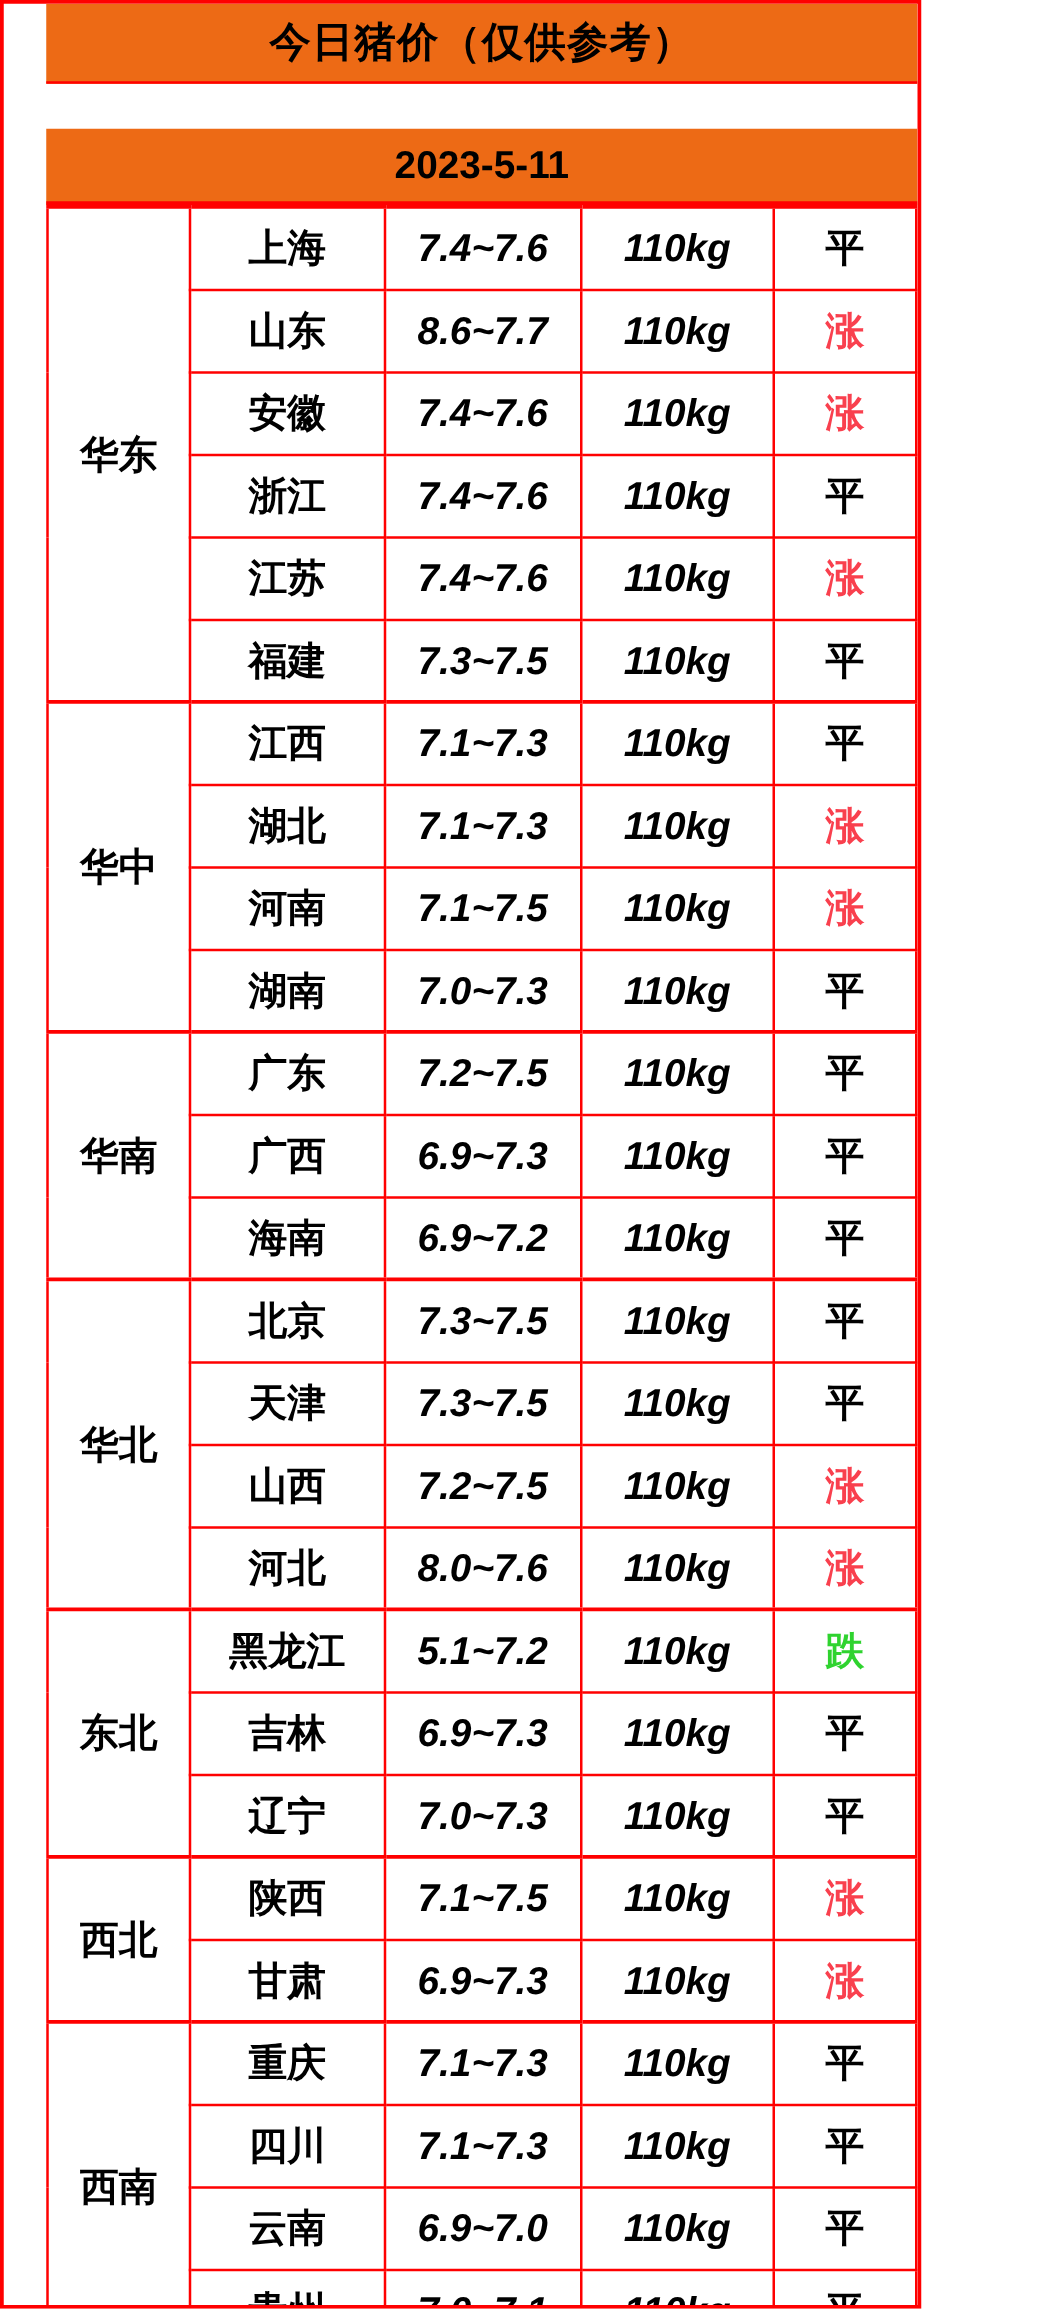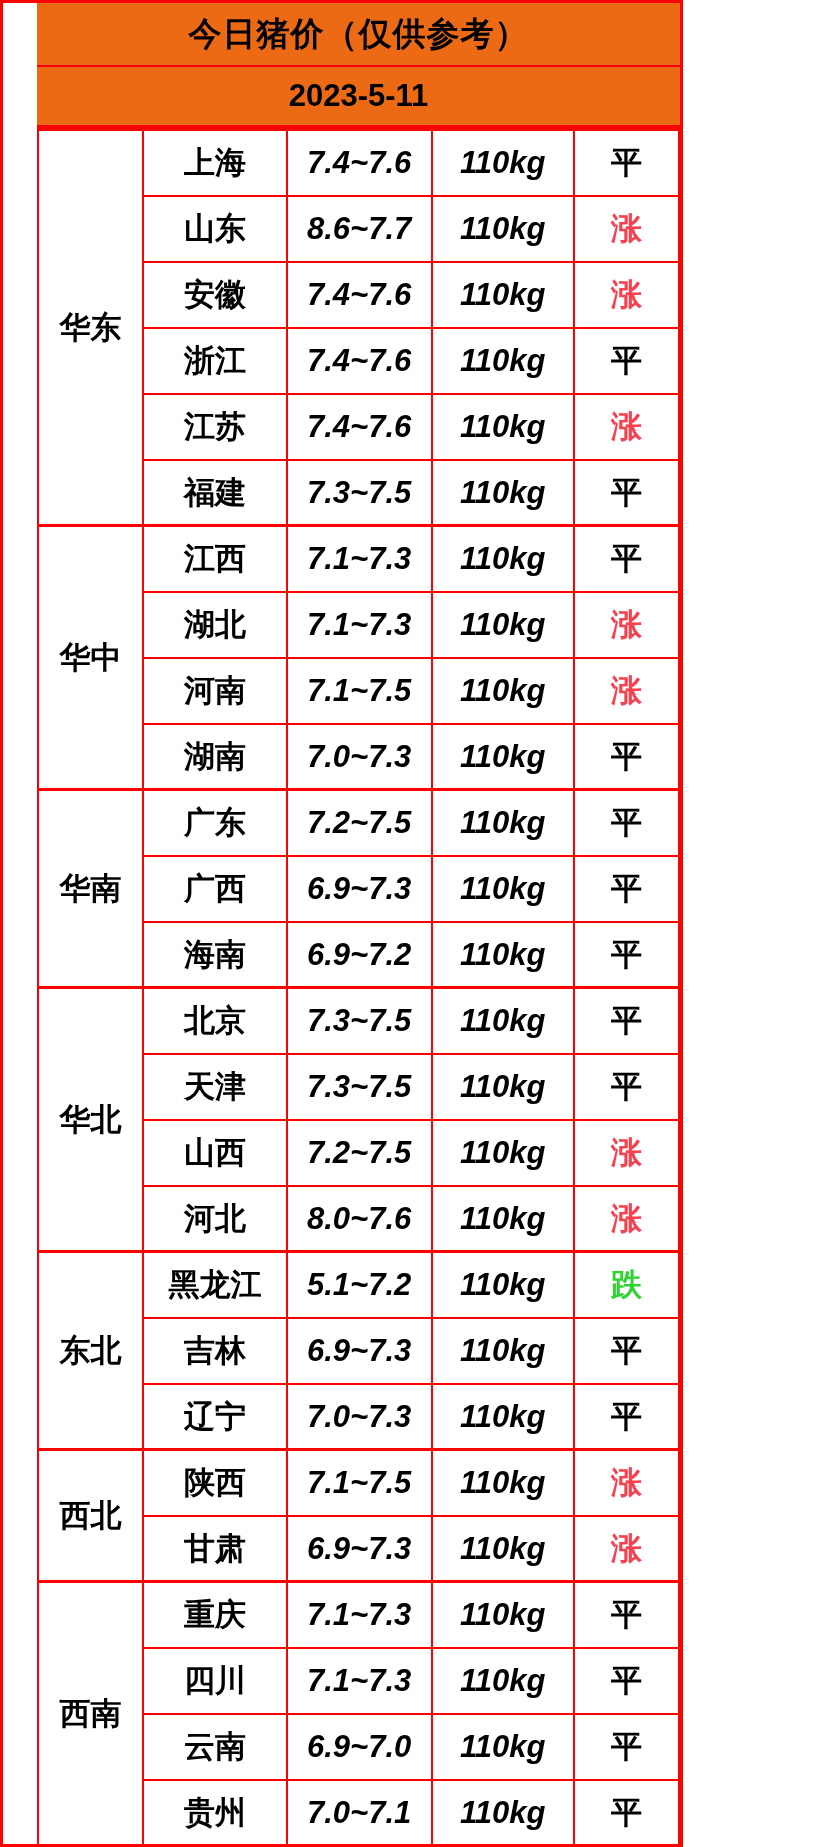--- a/index.html
+++ b/index.html
@@ -9,41 +9,42 @@
   }
   *{box-sizing:border-box;margin:0;padding:0;}
   html,body{background:#fff;}
   body{
     font-family:"Liberation Sans","DejaVu Sans",sans-serif;
     font-weight:bold;
     color:var(--text);
     width:831px;
   }
   .sheet{
-    width:683px;
+    width:737px;
     height:1847px;
     border:3px solid var(--border);
     overflow:hidden;
     background:#fff;
     padding-left:34px;
   }
   .title-bar{
     height:64px;
     background:var(--header-bg);
     border-bottom:2px solid var(--border);
     display:flex;align-items:center;justify-content:center;
     font-size:33px;
     letter-spacing:1px;
   }
   .date-bar{
     height:61px;
     background:var(--header-bg);
     border-bottom:3px solid var(--border);
     display:flex;align-items:center;justify-content:center;
     font-size:31px;
+    margin-top:36px;
   }
   table.price-table{
     width:100%;
     border-collapse:collapse;
     table-layout:fixed;
   }
   table.price-table td{
     border:2px solid var(--border);
     text-align:center;
     vertical-align:middle;

